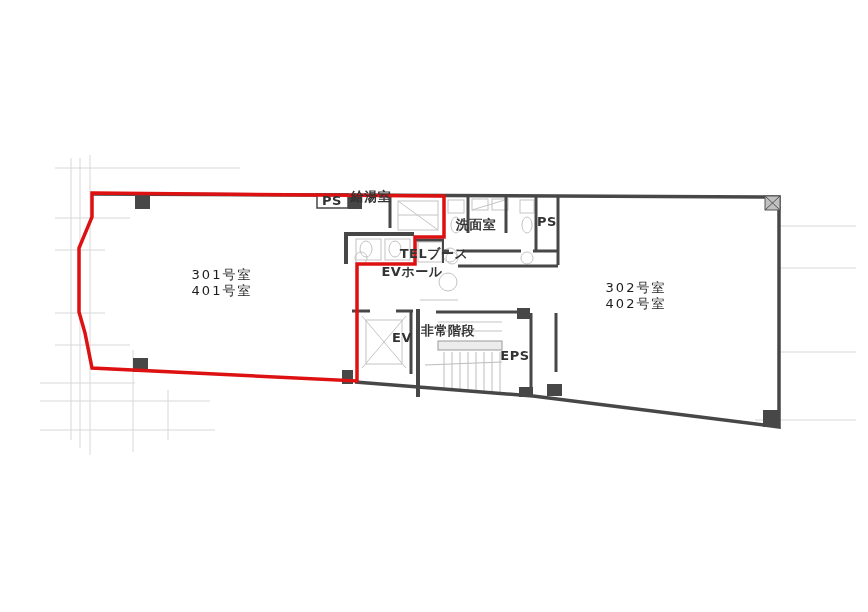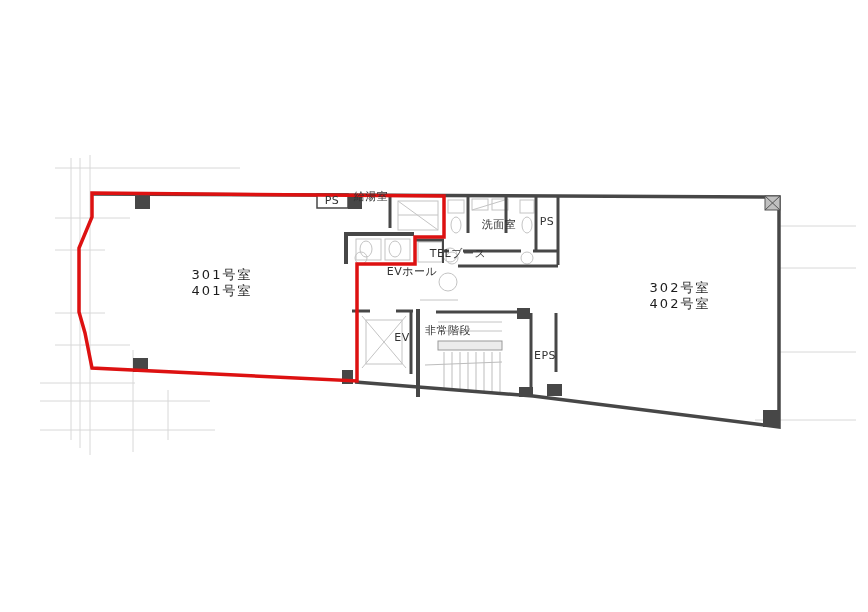--- a/index.html
+++ b/index.html
@@ -12,21 +12,21 @@
   }
   svg.plan{position:absolute;left:0;top:0;}
   .lbl{
     position:absolute;
     transform:translate(-50%,-50%);
     color:#2a2a2a;
     white-space:nowrap;
     line-height:1.15;
     user-select:none;
   }
-  .lbl-sm{font-size:11px;letter-spacing:0.5px;font-weight:normal;color:#333;}
+  .lbl-sm{font-size:13px;letter-spacing:0.5px;font-weight:bold;color:#333;}
   .lbl-room{font-size:13px;letter-spacing:2px;text-align:center;color:#1c1c1c;}
   .lbl-room div{line-height:1.25;}
 </style>
 </head>
 <body>
 
 <div class="canvas">
 
   <svg class="plan" width="868" height="612" viewBox="0 0 868 612">
 
@@ -159,36 +159,36 @@
 
     <path d="M92,193 L444,196 L444,237 L415,237 L415,264 L357,264 L357,381
              L92,368 L85,333 L79,312 L79,248 L92,217 Z" fill="none" stroke="#dd1111" stroke-width="3.5" stroke-linejoin="miter"></path>
   </svg>
 
   <div class="lbl lbl-room" style="left:222px;top:283px;">
     <div>301号室</div>
     <div>401号室</div>
   </div>
 
-  <div class="lbl lbl-room" style="left:680px;top:296px;">
+  <div class="lbl lbl-room" style="left:636px;top:296px;">
     <div>302号室</div>
     <div>402号室</div>
   </div>
 
   <div class="lbl lbl-sm" style="left:332px;top:201px;">PS</div>
 
   <div class="lbl lbl-sm" style="left:371px;top:197px;">給湯室</div>
 
-  <div class="lbl lbl-sm" style="left:458px;top:254px;">TELブース</div>
+  <div class="lbl lbl-sm" style="left:434px;top:254px;">TELブース</div>
 
-  <div class="lbl lbl-sm" style="left:499px;top:225px;">洗面室</div>
+  <div class="lbl lbl-sm" style="left:476px;top:225px;">洗面室</div>
 
   <div class="lbl lbl-sm" style="left:547px;top:222px;">PS</div>
 
   <div class="lbl lbl-sm" style="left:412px;top:272px;">EVホール</div>
 
   <div class="lbl lbl-sm" style="left:386px;top:338px;padding-left:32px;">EV</div>
 
   <div class="lbl lbl-sm" style="left:448px;top:331px;">非常階段</div>
 
-  <div class="lbl lbl-sm" style="left:545px;top:356px;">EPS</div>
+  <div class="lbl lbl-sm" style="left:515px;top:356px;">EPS</div>
 
 </div>
 
 </body></html>

